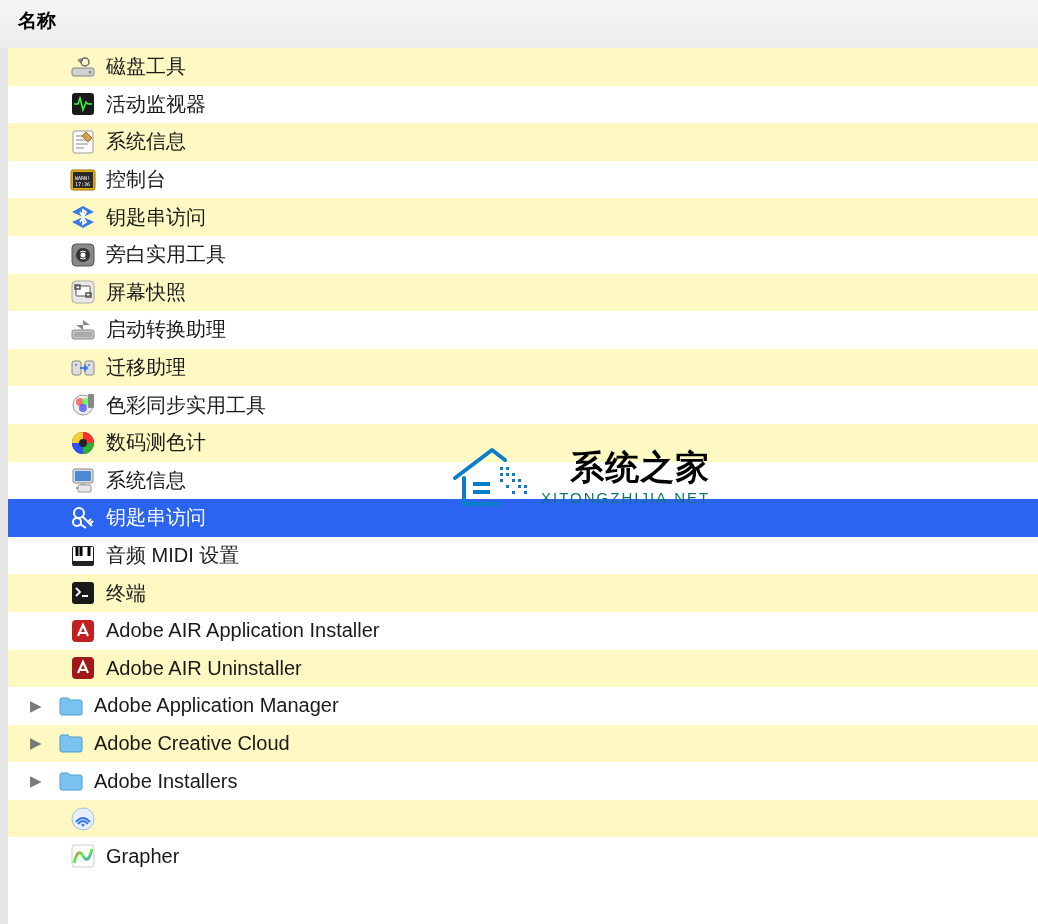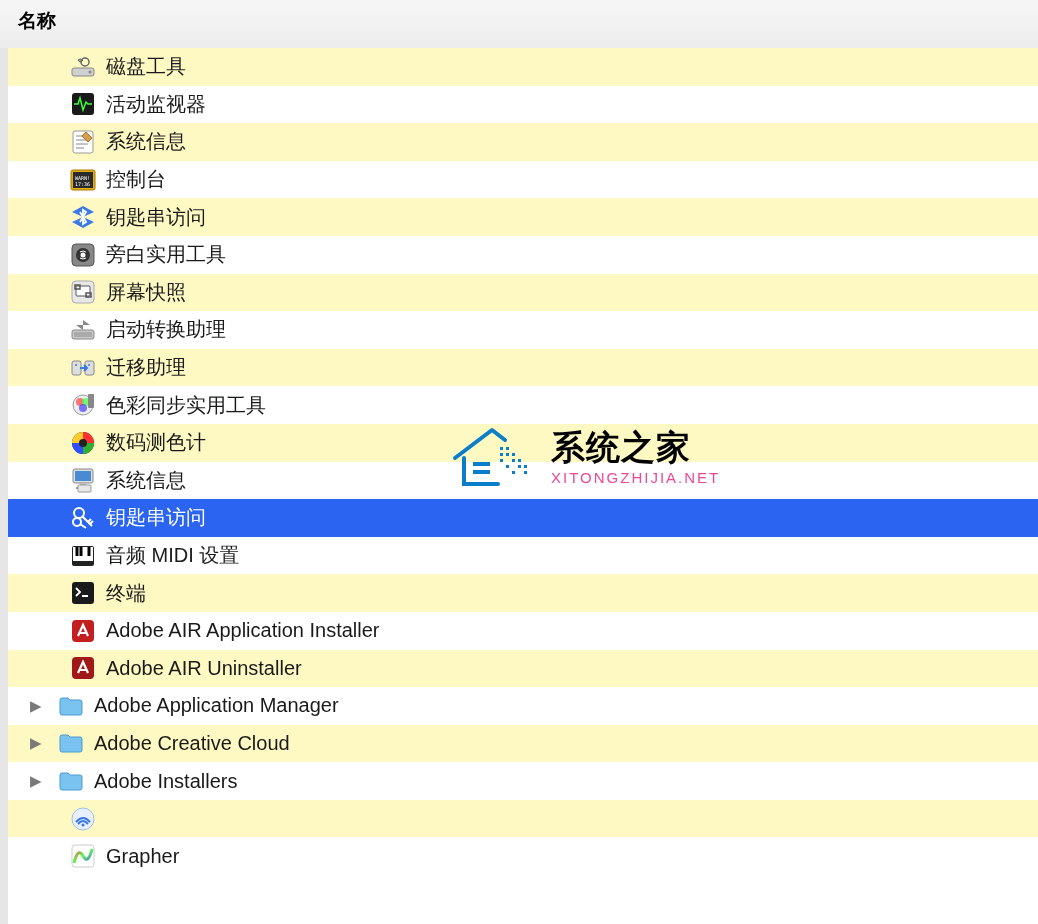--- a/index.html
+++ b/index.html
@@ -75,44 +75,45 @@
       flex-shrink: 0;
       border-radius: 3px;
       overflow: hidden;
     }
     .label {
       white-space: nowrap;
     }
     .watermark {
       position: absolute;
       left: 450px;
-      top: 420px;
+      top: 440px;
       display: flex;
       align-items: center;
-      gap: 16px;
+      gap: 6px;
       z-index: 5;
       pointer-events: none;
+      text-align: right;
     }
     .watermark-logo {
       width: 85px;
       height: 70px;
     }
     .watermark-text {
       display: flex;
       flex-direction: column;
     }
     .watermark-main {
       font-size: 34px;
       font-weight: 700;
       color: #000;
       letter-spacing: 1px;
     }
     .watermark-sub {
       font-size: 15px;
-      color: #ec4899;
+      color: #0f766e;
       letter-spacing: 2px;
       margin-top: -2px;
     }
     svg { display: block; }
   </style>
 </head>
 <body>
 
 <div class="header">
   <span>名称</span>

